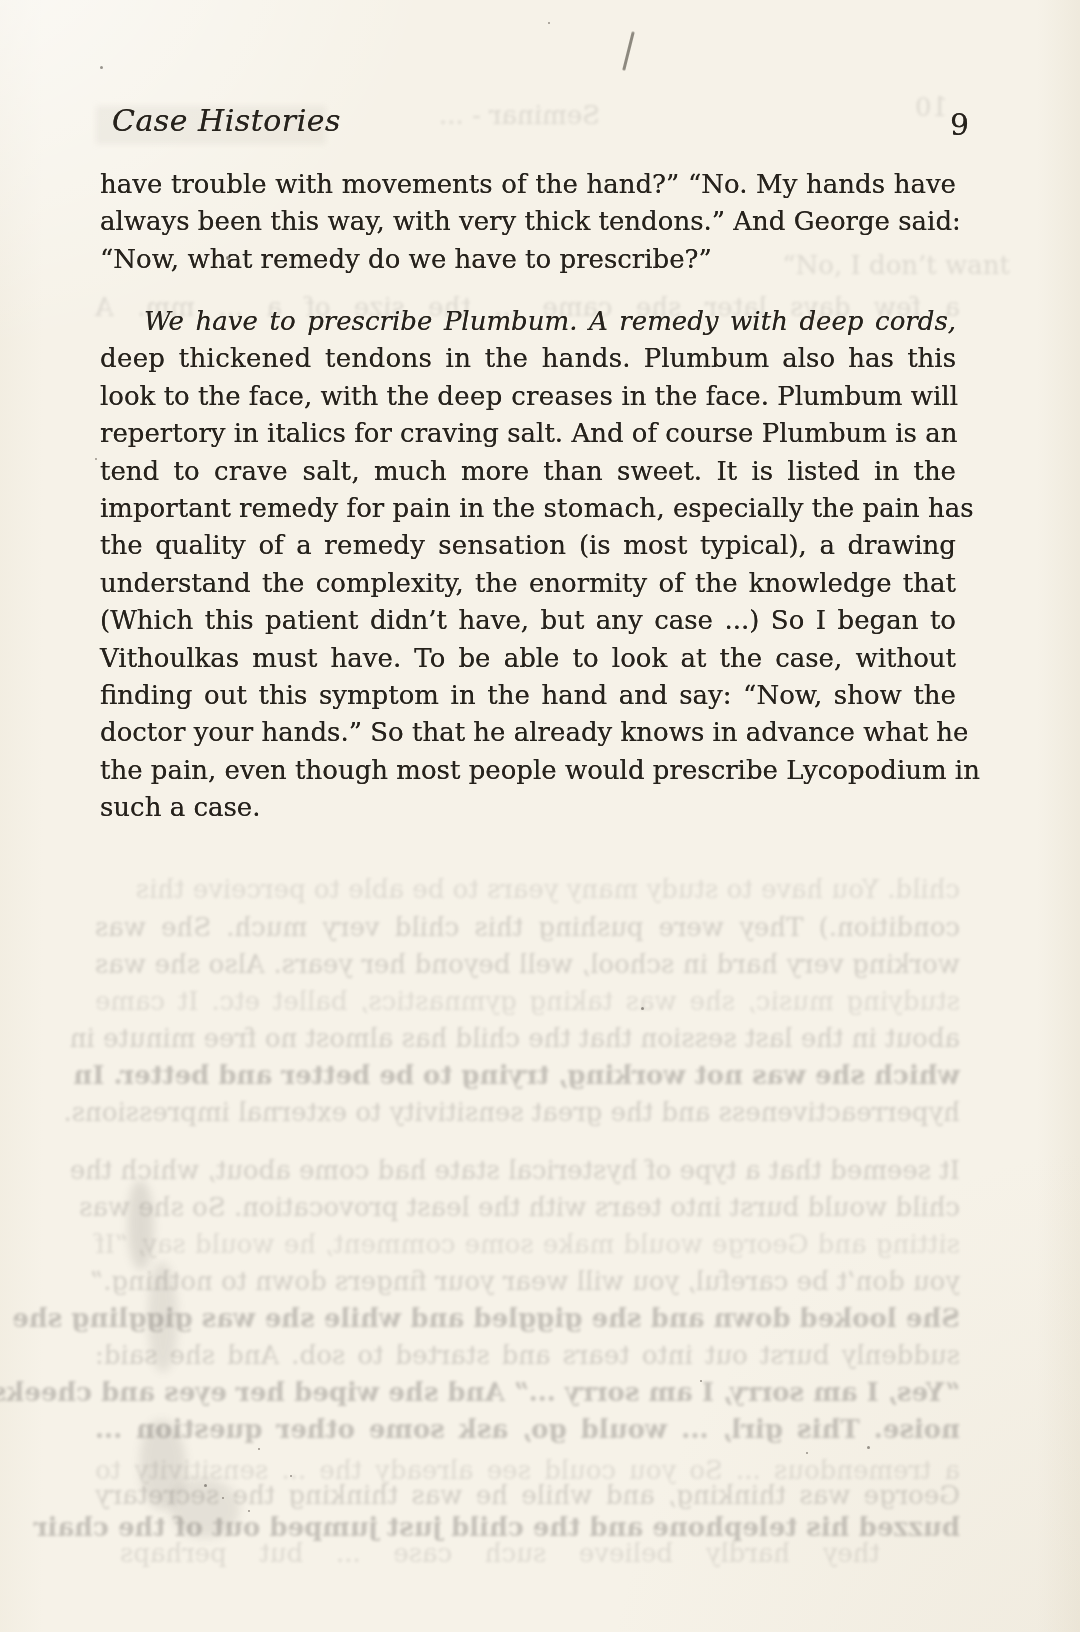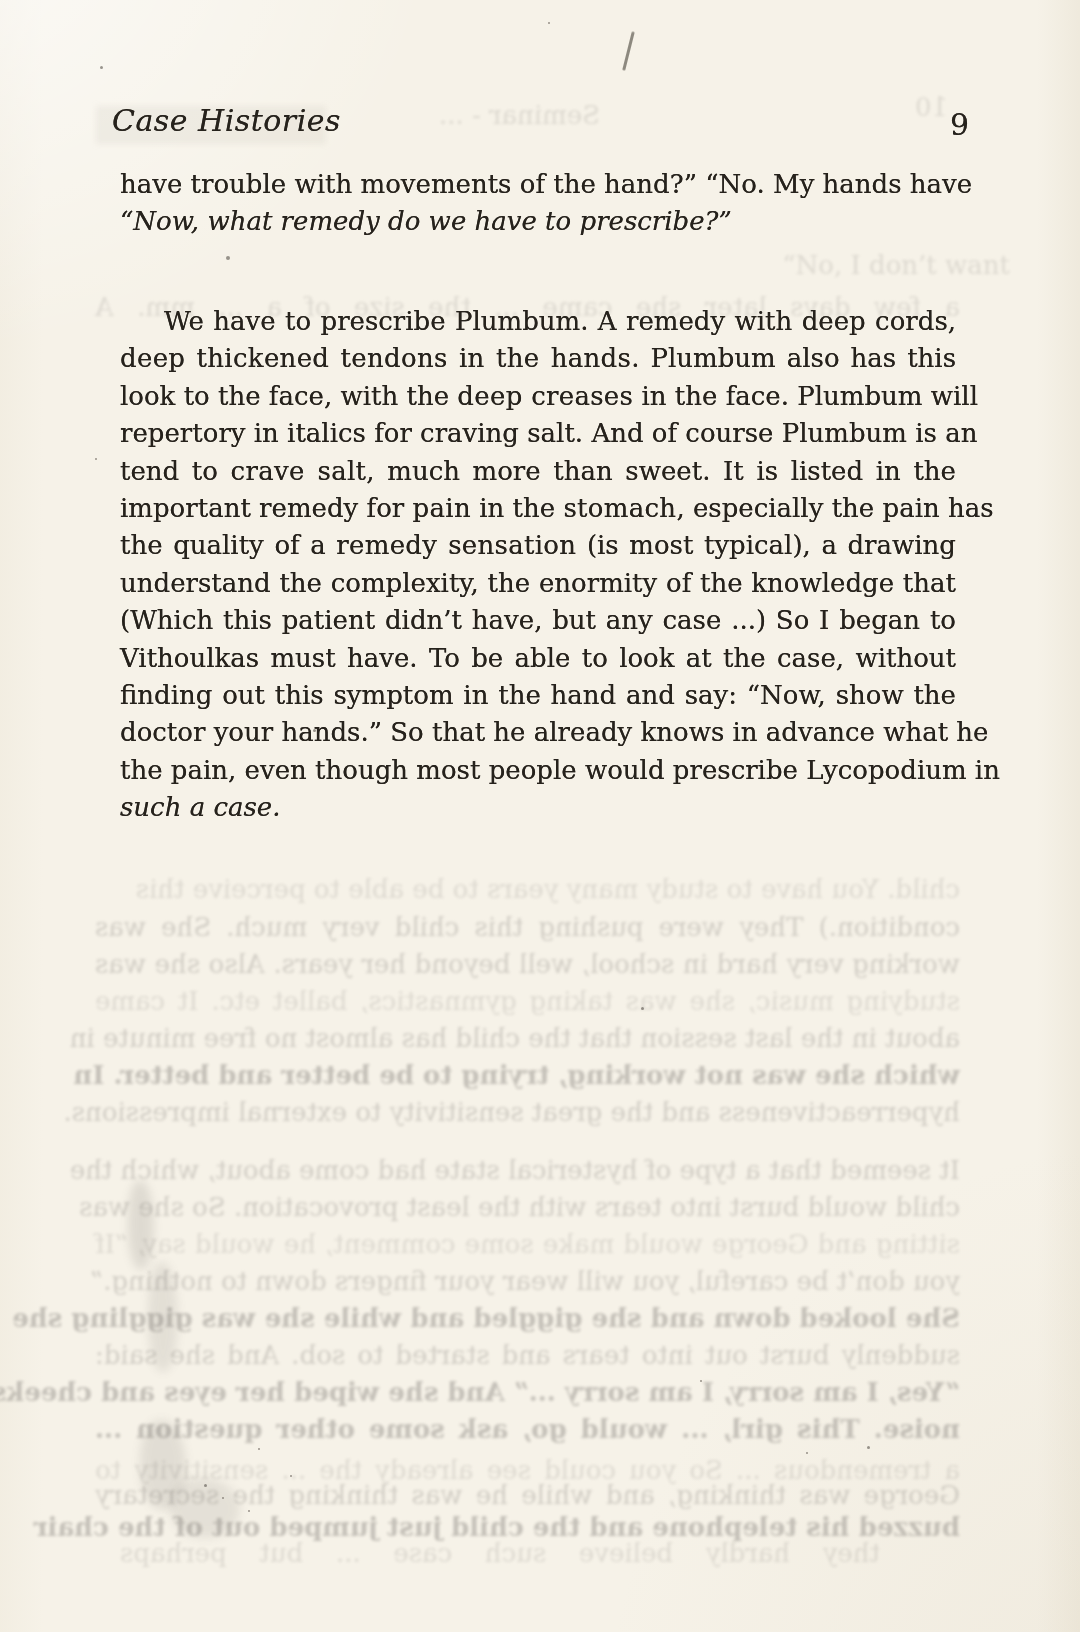--- a/index.html
+++ b/index.html
@@ -14,27 +14,26 @@
       linear-gradient(90deg, rgba(235,229,214,.35) 0%, rgba(235,229,214,0) 4%, rgba(235,229,214,0) 96%, rgba(228,221,204,.4) 100%),
       #f6f2e8;
     color:#26221c;
   }
   
   .para{position:absolute;left:100px;width:856px;font-size:26px;line-height:37.4px;}
   .line{
     text-align:justify;text-align-last:justify;
     white-space:nowrap;
     text-shadow:0 0 .5px rgba(38,34,28,.85);
-    margin-left:20px;
   }
-  .line.last{text-align-last:left;font-style:italic;}
+  .line.last{text-align-last:left;}
   .line .b{font-weight:400;letter-spacing:.3px;}
   #para1{top:166px;}
   #para2{top:303px;}
-  #para2 .line:first-child{text-indent:44px;}
+  #para2 .line:first-child{text-indent:44px;font-style:italic;}
   
   #header-title{
     position:absolute;left:112px;top:103px;
     font-style:italic;font-size:30px;letter-spacing:.5px;
     text-shadow:0 0 .5px rgba(38,34,28,.8);
   }
   #page-number{
     position:absolute;left:950px;top:107px;
     font-size:30px;
     text-shadow:0 0 .5px rgba(38,34,28,.8);
@@ -96,20 +95,21 @@
       <div class="ghost g2" style="top: 1377px; left: 95px; width: 865px;">“Yes, I am sorry, I am sorry ...” And she wiped her eyes and cheeks.</div>
       <div class="ghost g2" style="top: 1414px; left: 95px; width: 865px;">noise. This girl, ... would go, ask some other question ...</div>
       <div class="ghost g0" style="top: 1455px; left: 95px; width: 865px;">a tremendous ... So you could see already the ... sensitivity to</div>
       <div class="ghost g1" style="top: 1480px; left: 95px; width: 865px;">George was thinking, and while he was thinking the secretary</div>
       <div class="ghost g2" style="top: 1512px; left: 95px; width: 865px;">buzzed his telephone and the child just jumped out of the chair</div>
       <div class="ghost g0" style="top: 1538px; left: 120px; width: 760px;">they hardly believe such case ... but perhaps</div>
     </div>
 
   <div id="para1" class="para">
       <div class="line"><span>have trouble with movements of the hand?” “No. My hands have</span></div>
+      <div class="line"><span>always been this way, with very thick tendons.” And George said:</span></div>
       <div class="line last"><span>“Now, what remedy do we have to prescribe?”</span></div>
     </div>
   <div id="para2" class="para">
       <div class="line"><span>We have to prescribe Plumbum. A remedy with deep cords,</span></div>
       <div class="line"><span class="b">deep thickened tendons in the hands</span><span>. Plumbum also has this</span></div>
       <div class="line"><span>look to the face, with the </span><span class="b">deep creases</span><span> in the face. Plumbum will</span></div>
       <div class="line"><span>repertory in italics for craving salt. And of course Plumbum is an</span></div>
       <div class="line"><span>tend to </span><span class="b">crave salt</span><span>, much more than sweet. It is listed in the</span></div>
       <div class="line"><span>important remedy for </span><span class="b">pain</span><span> in the </span><span class="b">stomach</span><span>, especially the pain has</span></div>
       <div class="line"><span>the quality of a </span><span class="b">remedy sensation</span><span> (is most typical), a drawing</span></div>

